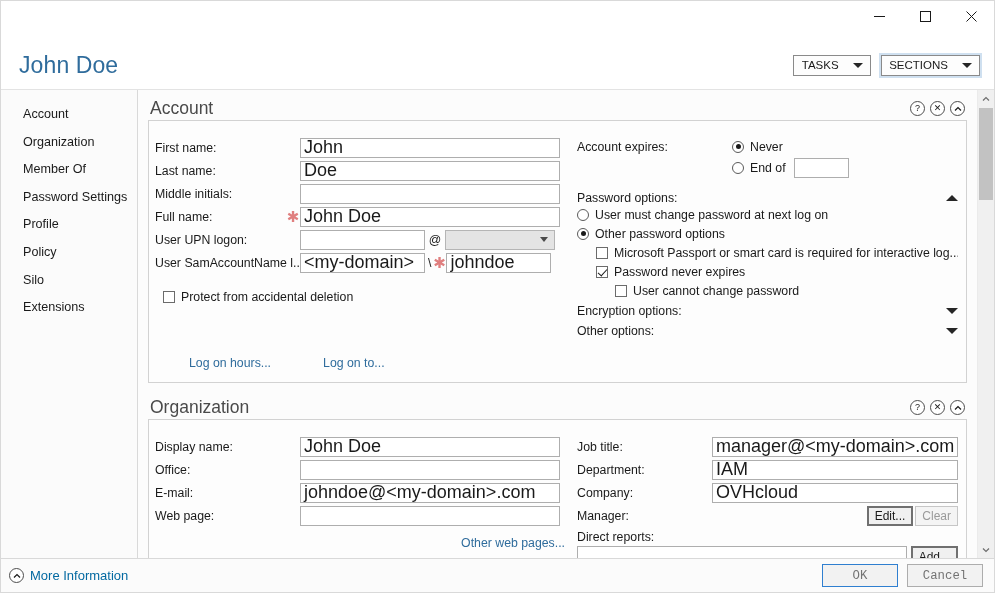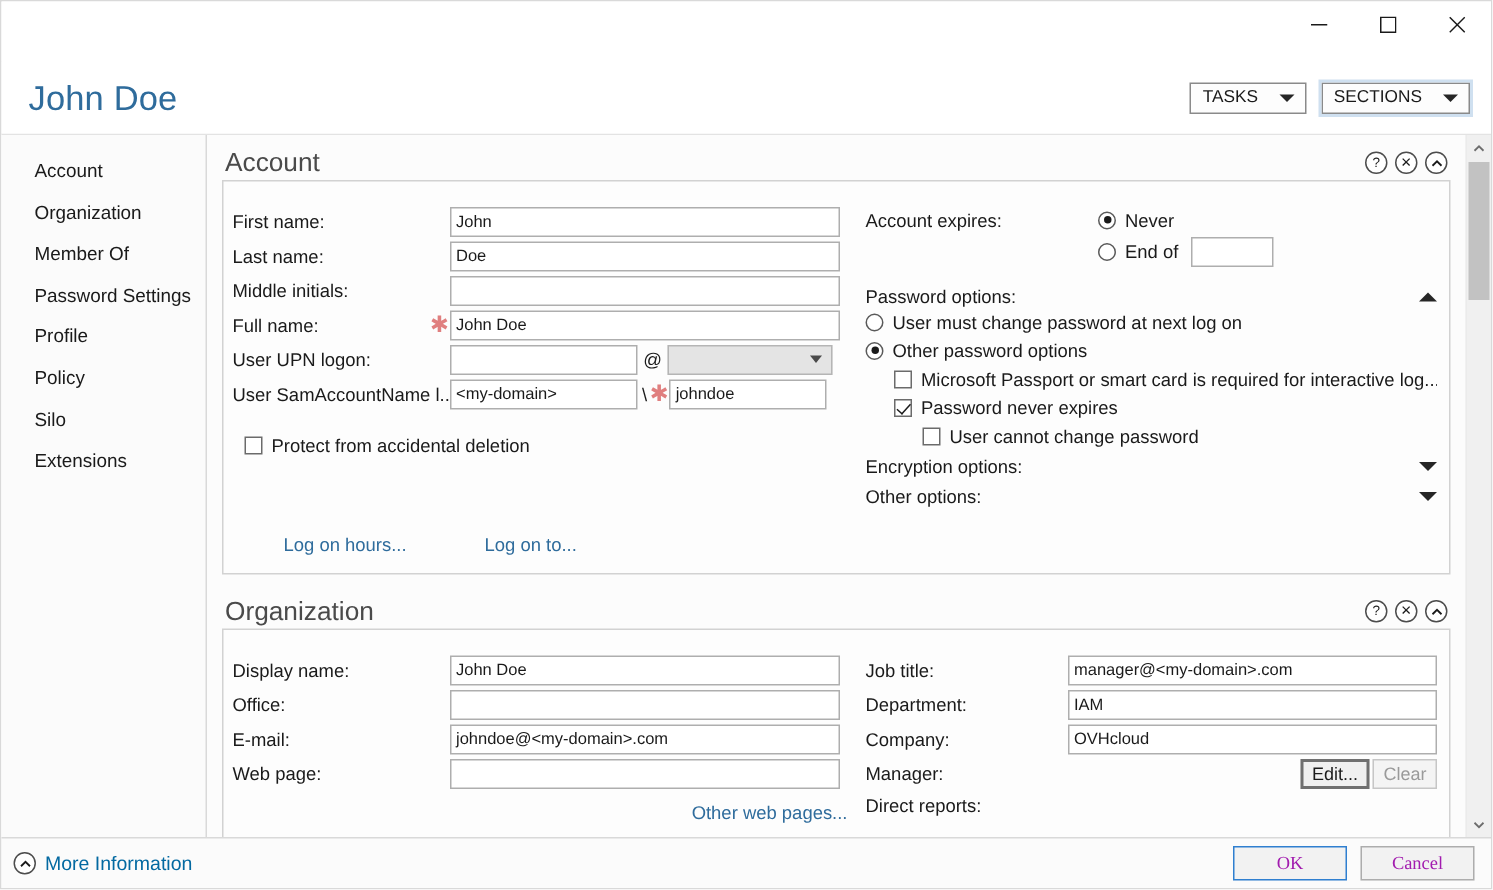--- a/index.html
+++ b/index.html
@@ -108,21 +108,21 @@
 
   
   .row { display: flex; align-items: center; height: 21px; margin-bottom: 2px; }
   .lbl { font-size: 12.3px; color: #1a1a1a; }
   .lbl.w145 { width: 145px; flex: 0 0 145px; }
   .lbl.w135 { width: 135px; flex: 0 0 135px; }
   .lbl.trunc { overflow: hidden; white-space: nowrap; }
   .req { color: #e07f7f; font-size: 15px; width: 14px; flex: 0 0 14px; text-align: center; line-height: 1; }
   .inp {
     height: 20px; border: 1px solid #aeaeae; background: #ffffff;
-    font-size: 11px; color: #1a1a1a;
+    font-size: 18px; color: #1a1a1a;
     padding: 0 3px; display: flex; align-items: center;
     font-family: "Liberation Sans", sans-serif;
     overflow: hidden; white-space: nowrap;
   }
   .inp.w260 { width: 260px; flex: 0 0 260px; }
   .inp.w125 { width: 125px; flex: 0 0 125px; }
   .inp.w110 { width: 110px; flex: 0 0 110px; }
   .inp.w105 { width: 105px; flex: 0 0 105px; }
   .inp.w55  { width: 55px;  flex: 0 0 55px; }
   .inp.grow { flex: 1 1 auto; min-width: 0; }
@@ -190,23 +190,23 @@
   .footer {
     height: 34px; flex: 0 0 34px;
     background: #fbfbfb; border-top: 1px solid #d9d9d9;
     display: flex; align-items: center; padding: 0 11px 0 8px;
   }
   .more-info { display: flex; align-items: center; gap: 6px; font-size: 13px; color: #0369a1; }
   .foot-btns { margin-left: auto; display: flex; gap: 9px; }
   .fbtn {
     width: 76px; height: 23px;
     border: 1px solid #adadad; background: #f2f2f2;
-    font-size: 12.3px; color: #a21caf;
+    font-size: 12.3px; color: #737373;
     display: flex; align-items: center; justify-content: center;
-    font-family: Liberation Serif, serif;
+    font-family: Liberation Mono, monospace;
   }
   .fbtn.primary { border: 1px solid #2f7fd0; background: #f2f2f2; }
   .gap12 { height: 12px; }
 </style>
 </head>
 <body>
 
 <div class="window">
 
   <div class="titlebar">
@@ -430,20 +430,24 @@
                 <div class="lbl w135">Company:</div>
                 <div class="inp grow">OVHcloud</div>
               </div>
               <div class="row">
                 <div class="lbl w135">Manager:</div>
                 <div style="flex:1 1 auto"></div>
                 <div class="sbtn strong">Edit...</div>
                 <div class="sbtn dis" style="margin-left:2px">Clear</div>
               </div>
               <div class="lbl" style="margin-top:4px">Direct reports:</div>
+              <div class="row" style="margin-top:2px">
+                <div class="inp grow" style="height:21px"></div>
+                <div class="sbtn strong" style="margin-left:4px;height:21px">Add...</div>
+              </div>
             </div>
           </div>
         </div>
 
       </div>
 
       <div class="vscroll">
         <div class="sb-arrow">
           <svg width="8" height="6" viewBox="0 0 8 6">
               <path d="M1 4.5 L4 1.5 L7 4.5" fill="none" stroke="#6d6d6d" stroke-width="1.2"></path>

